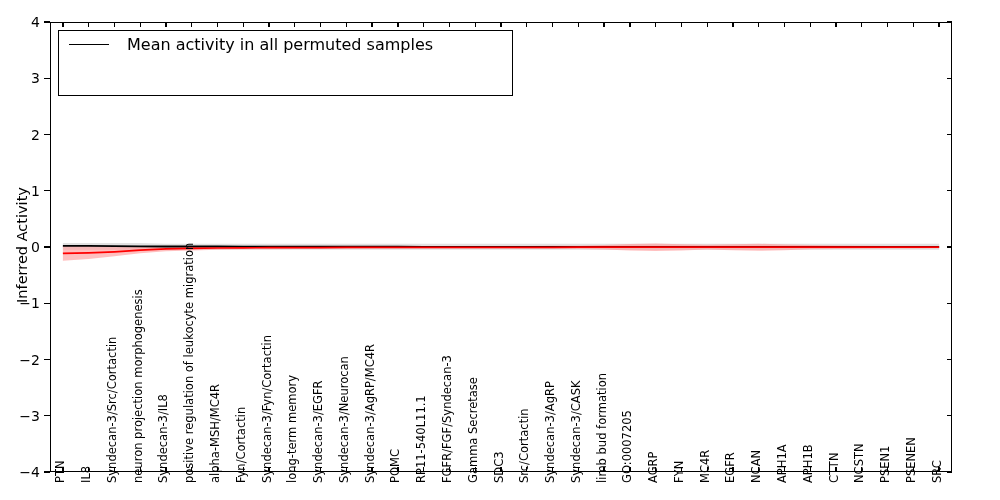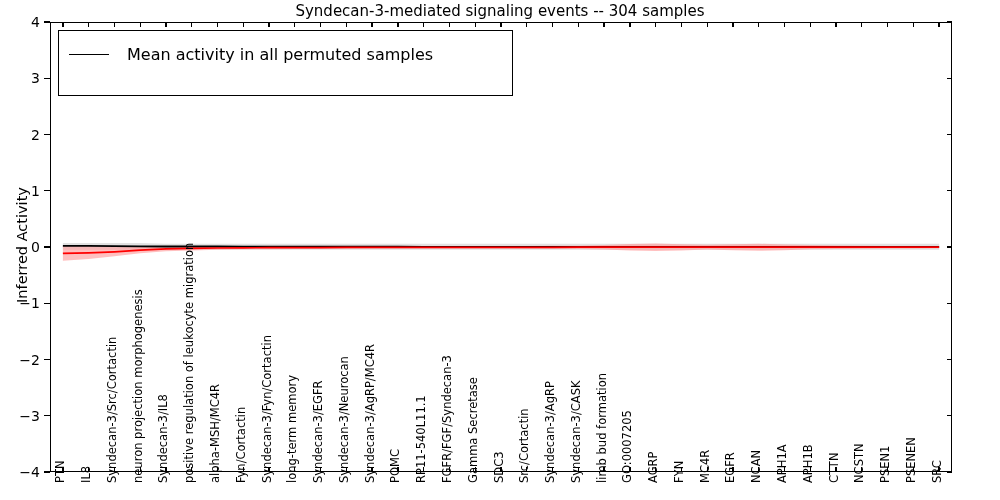--- a/index.html
+++ b/index.html
@@ -33,36 +33,35 @@
     transform-origin:center center;transform:rotate(-90deg);
   }
   .axis-xlabel{
     position:absolute;left:0;top:478px;width:1000px;text-align:center;font-size:14.5px;color:#000;
   }
 
   
   #legend{
     position:absolute;left:58px;top:30px;width:455px;height:66px;
     border:1.3px solid #000;background:#fff;box-sizing:border-box;
-    padding:10px 10px 6px 10px;
+    padding:0 10px 6px 10px;
   }
   .legend-row{display:flex;align-items:center;height:27px;}
   .legend-swatch{width:40px;height:0;border-top:1.6px solid #000;margin-right:18px;flex:none;}
   .legend-swatch.red{border-top-color:#ff0000;}
   .legend-text{font-size:16px;color:#000;line-height:1;}
 
   #data-layer{position:absolute;left:50px;top:22px;width:902px;height:450px;overflow:hidden;}
   svg{display:block;}
 </style>
 </head>
 <body>
 
 <div id="fig">
 
-  <div class="chart-title">Syndecan-3-mediated signaling events -- 304 samples</div>
 
   <div id="plot-frame"></div>
 
   <div id="ticks-layer">
       <div class="ytick" style="top: 471.35px;"></div>
       <div class="ytick" style="top: 415.1px;"></div>
       <div class="ytick" style="top: 358.85px;"></div>
       <div class="ytick" style="top: 302.6px;"></div>
       <div class="ytick" style="top: 246.35px;"></div>
       <div class="ytick" style="top: 190.1px;"></div>

